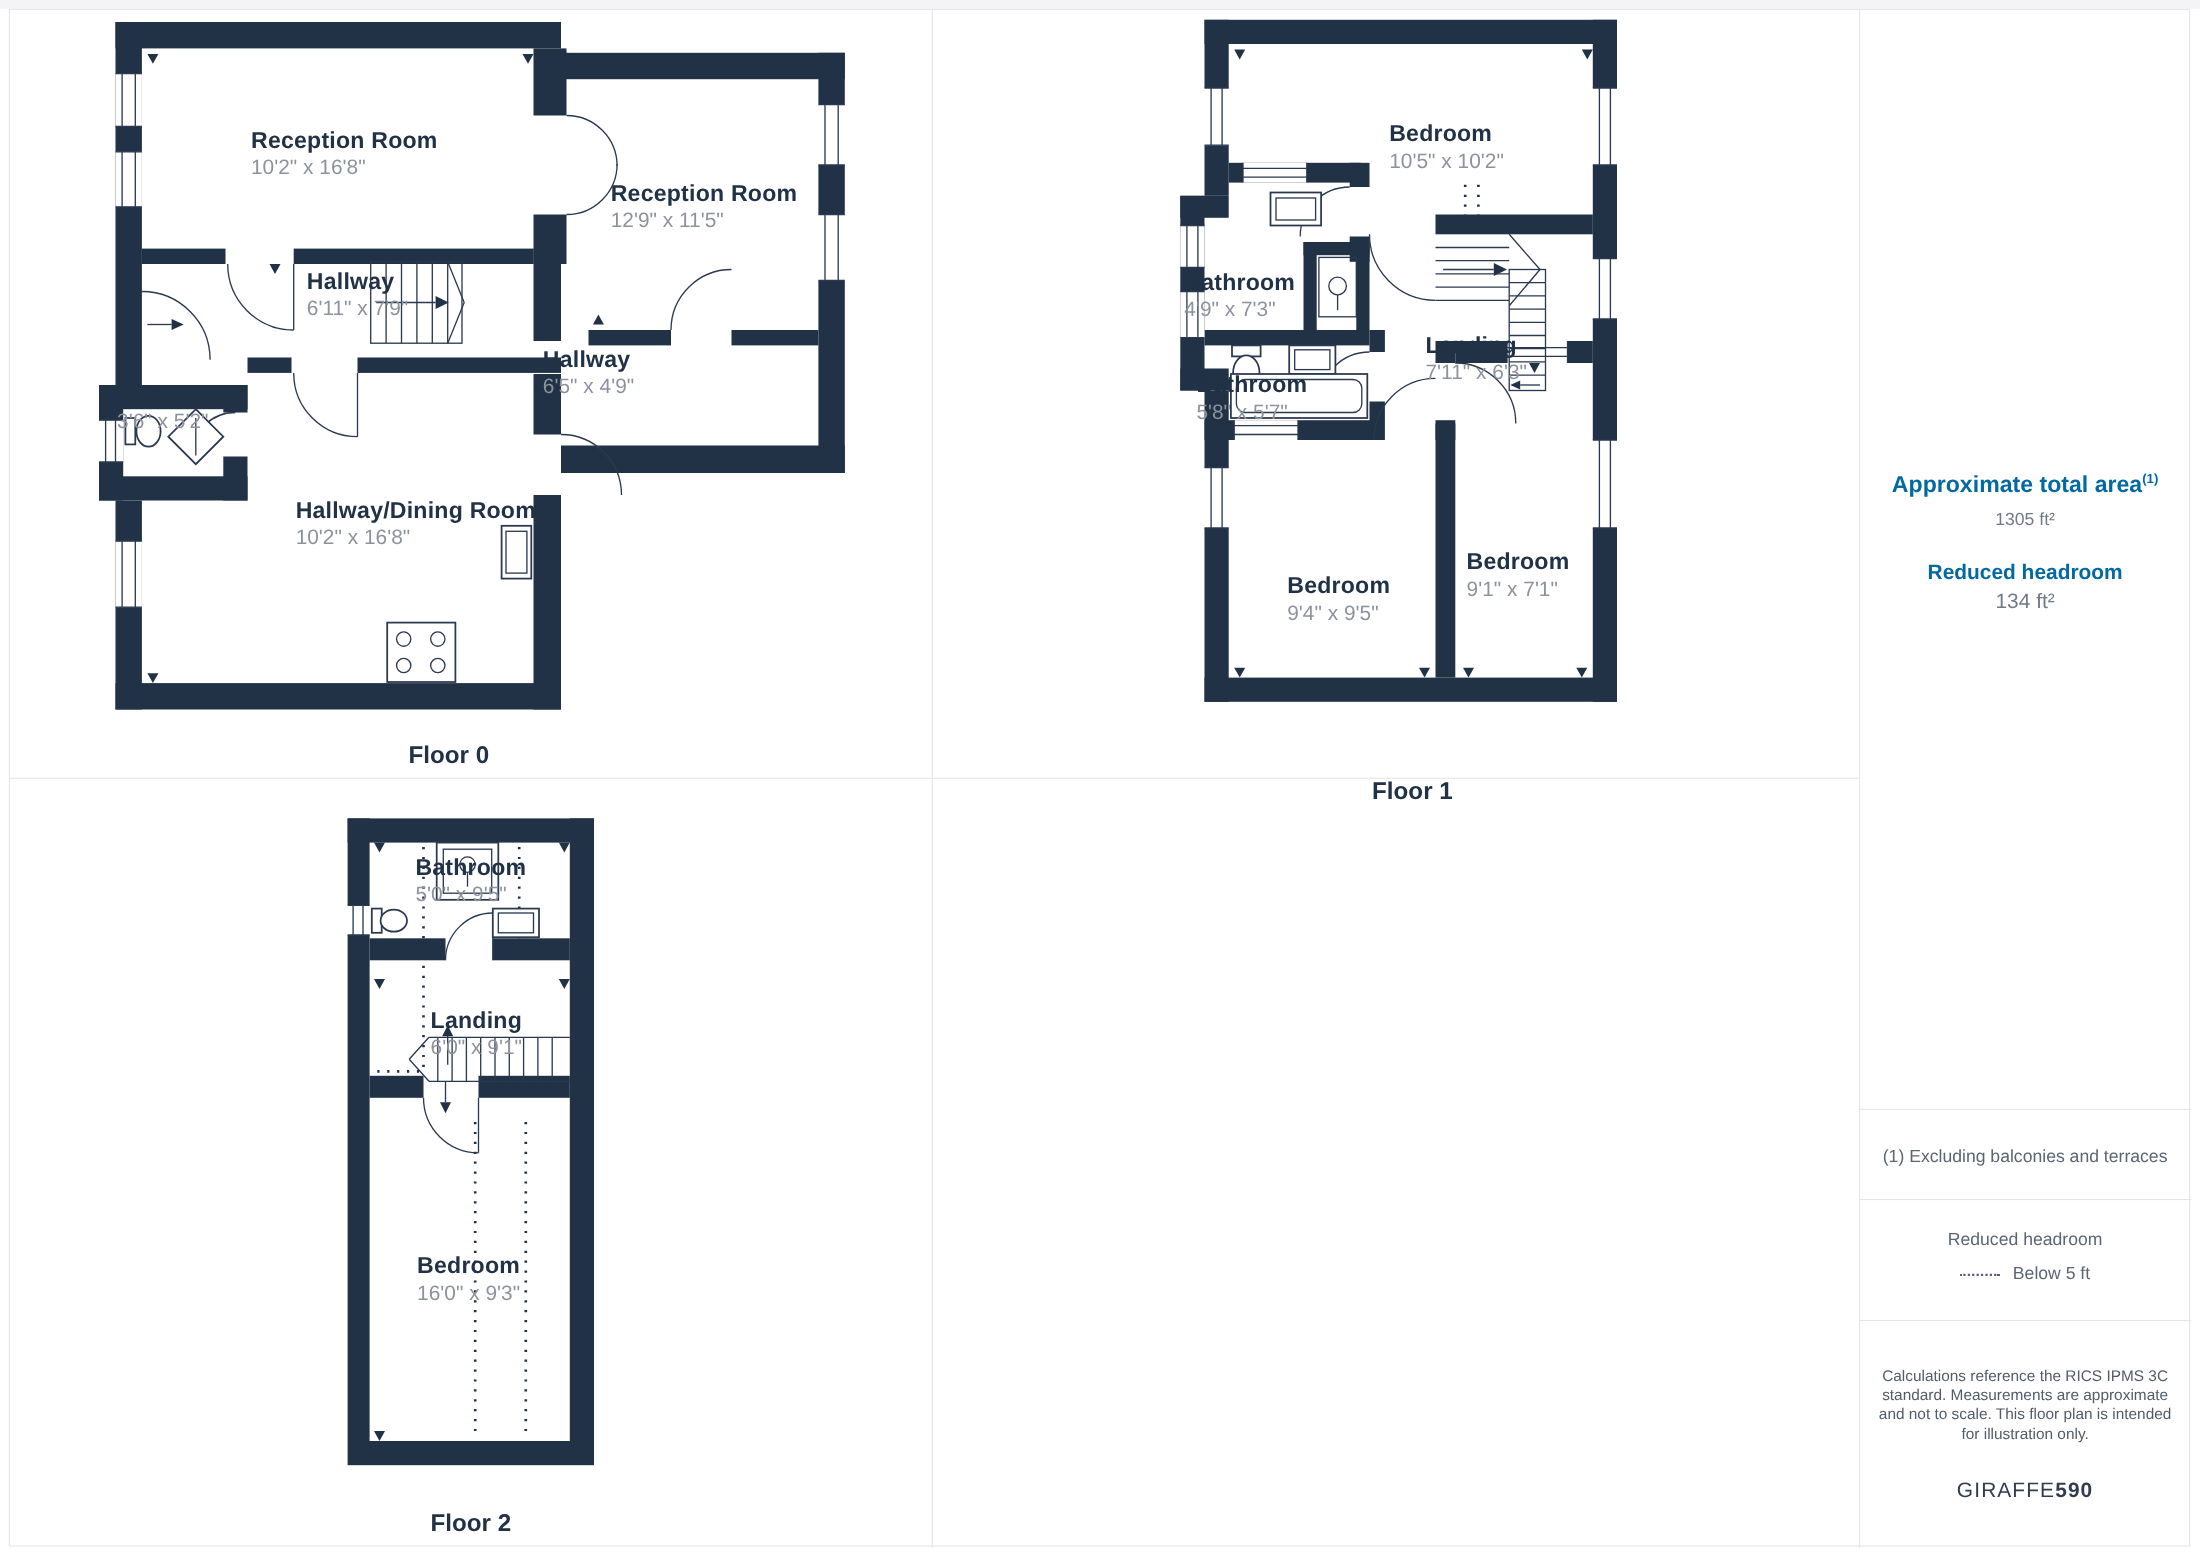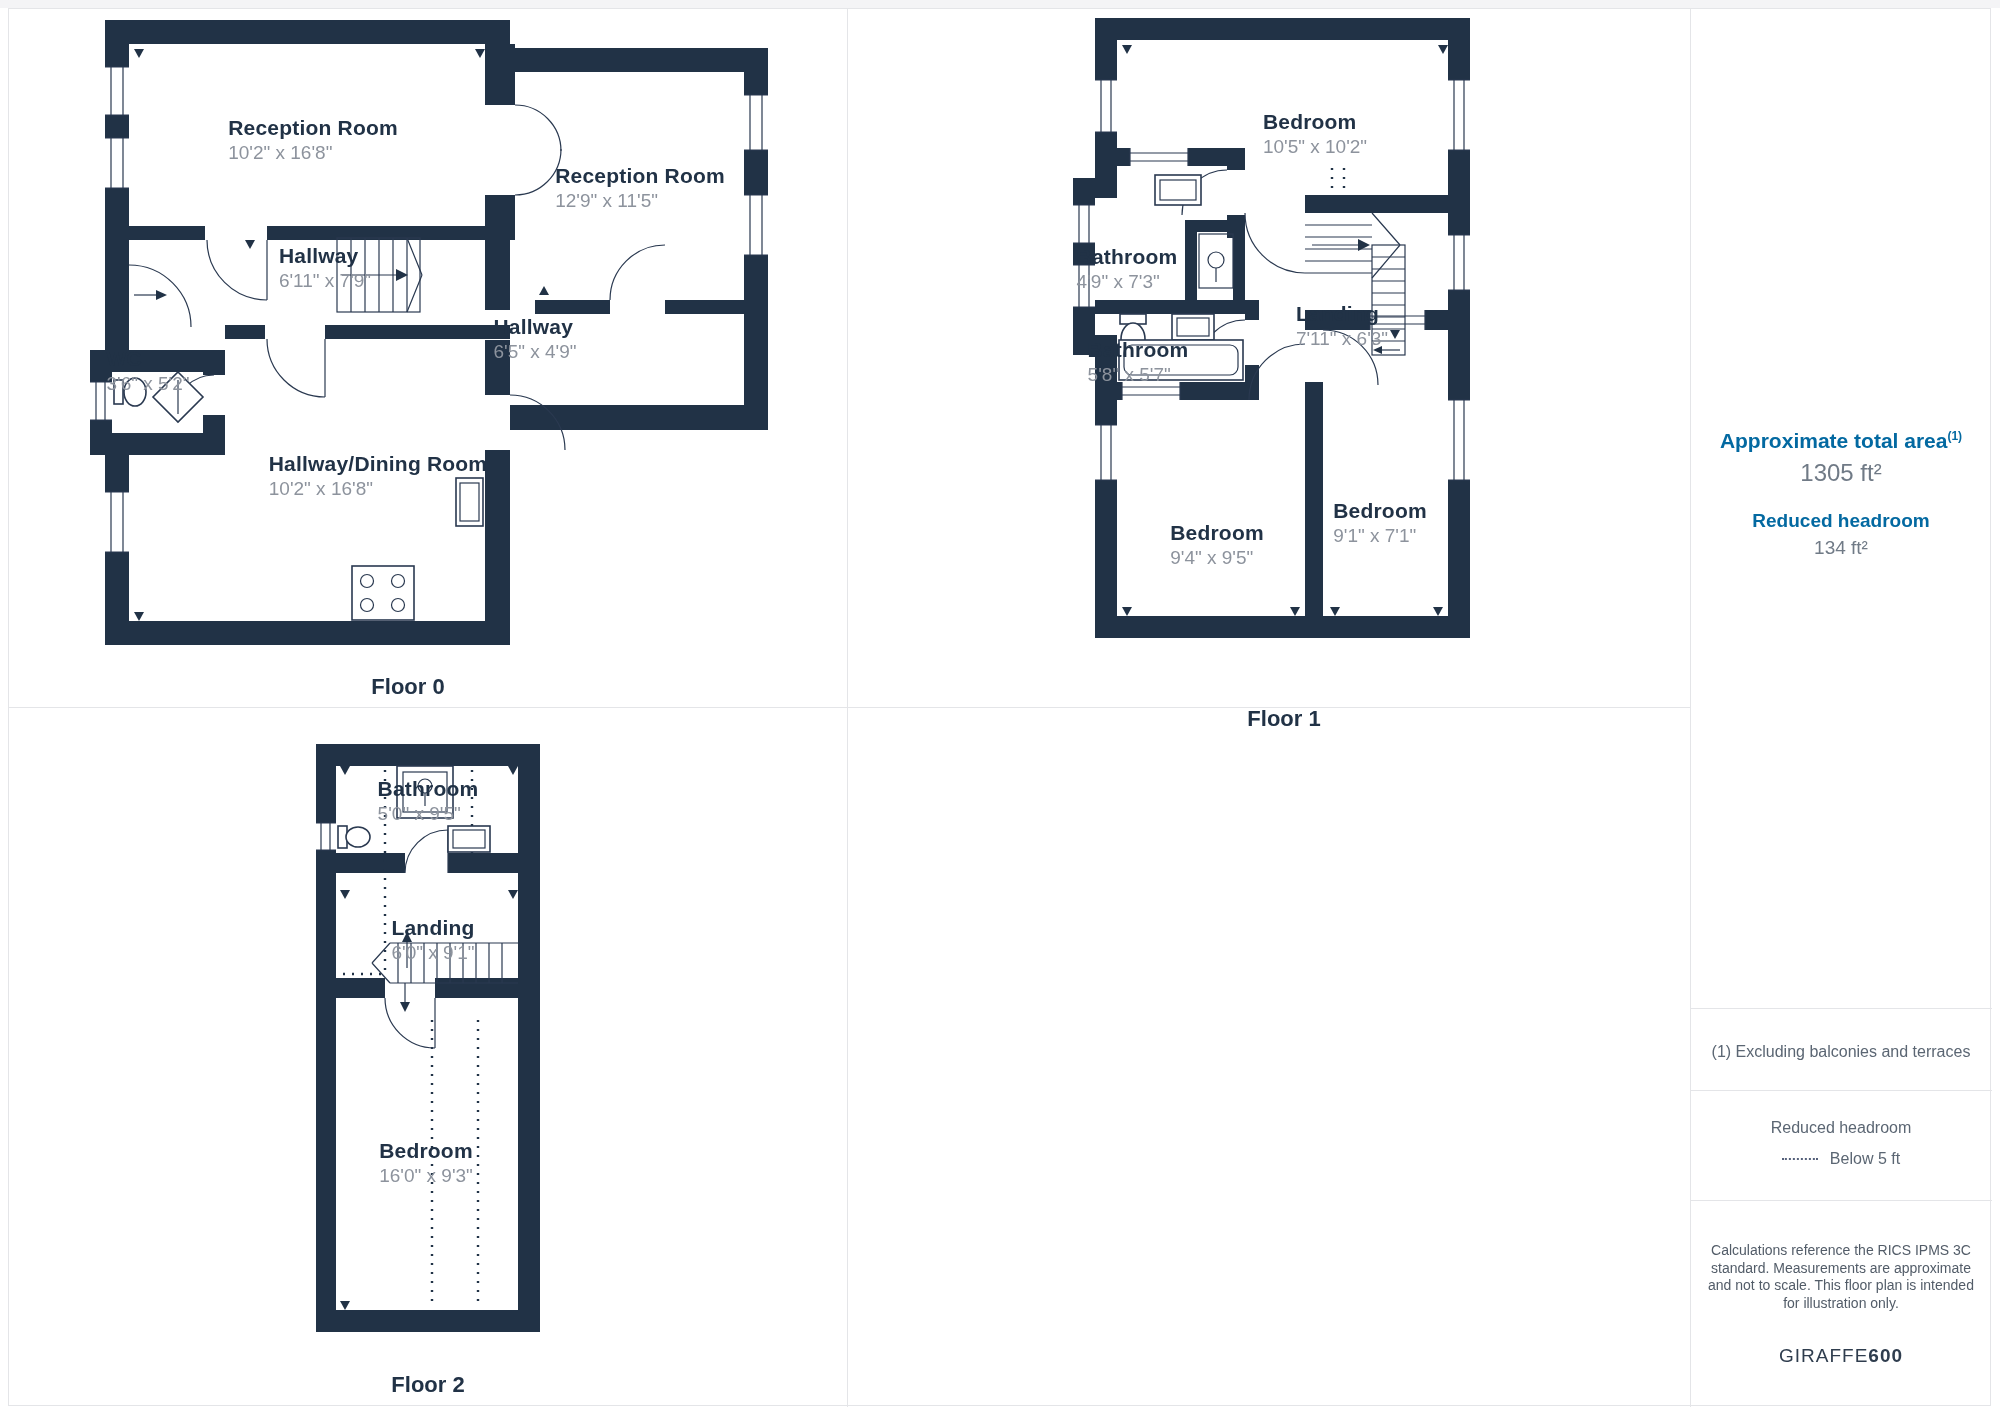--- a/index.html
+++ b/index.html
@@ -12,21 +12,21 @@
   .vline,.hline{position:absolute;background:#e4e5e8;}
 
   .room-label{position:absolute;transform:translate(-50%,-50%);white-space:nowrap;z-index:5;}
   .room-name{font-size:21px;font-weight:700;color:#213246;letter-spacing:.2px;line-height:1.05;}
   .room-dims{font-size:19px;color:#8d939d;margin-top:4px;line-height:1;}
   .floor-label{position:absolute;transform:translate(-50%,-50%);font-size:22px;font-weight:700;color:#213246;white-space:nowrap;z-index:5;}
 
   .sb{position:absolute;transform:translate(-50%,-50%);text-align:center;white-space:nowrap;z-index:5;}
   .sb-title{font-size:21px;font-weight:700;color:#0369a1;}
   .sb-title sup{font-size:12px;}
-  .sb-value{font-size:24px;color:#707a86;}
+  .sb-value{font-size:16px;color:#707a86;}
   .sb-note{font-size:16px;color:#5b6673;}
   .legend-row{display:flex;align-items:center;gap:12px;}
   .legend-dash{display:inline-block;width:36px;height:0;border-top:2px dotted #55607a;}
   .sb-disclaimer{position:absolute;left:1841px;top:1277px;transform:translate(-50%,-50%);width:284px;
     font-size:14px;line-height:1.25;color:#525c68;text-align:center;white-space:normal;z-index:5;}
   .brand{font-size:19px;color:#2f3d4e;letter-spacing:1px;}
   .brand b{font-weight:700;}
 
   
   svg{position:absolute;}
@@ -375,14 +375,14 @@
 <div class="sb sb-note" style="left:1841px;top:1052px;">(1) Excluding balconies and terraces</div>
 
 <div class="sb sb-note" style="left:1841px;top:1128px;">Reduced headroom</div>
 <div class="sb legend-row" style="left:1841px;top:1159px;">
   <span class="legend-dash"></span>
   <span class="sb-note" style="position:static;transform:none;">Below 5 ft</span>
 </div>
 
 <div class="sb-disclaimer">Calculations reference the RICS IPMS 3C standard. Measurements are approximate and not to scale. This floor plan is intended for illustration only.</div>
 <div class="sb brand" style="left:1841px;top:1356px;">
-  <span>GIRAFFE</span><b>600</b>
+  <span>GIRAFFE</span><b>590</b>
 </div>
 
 </body></html>

